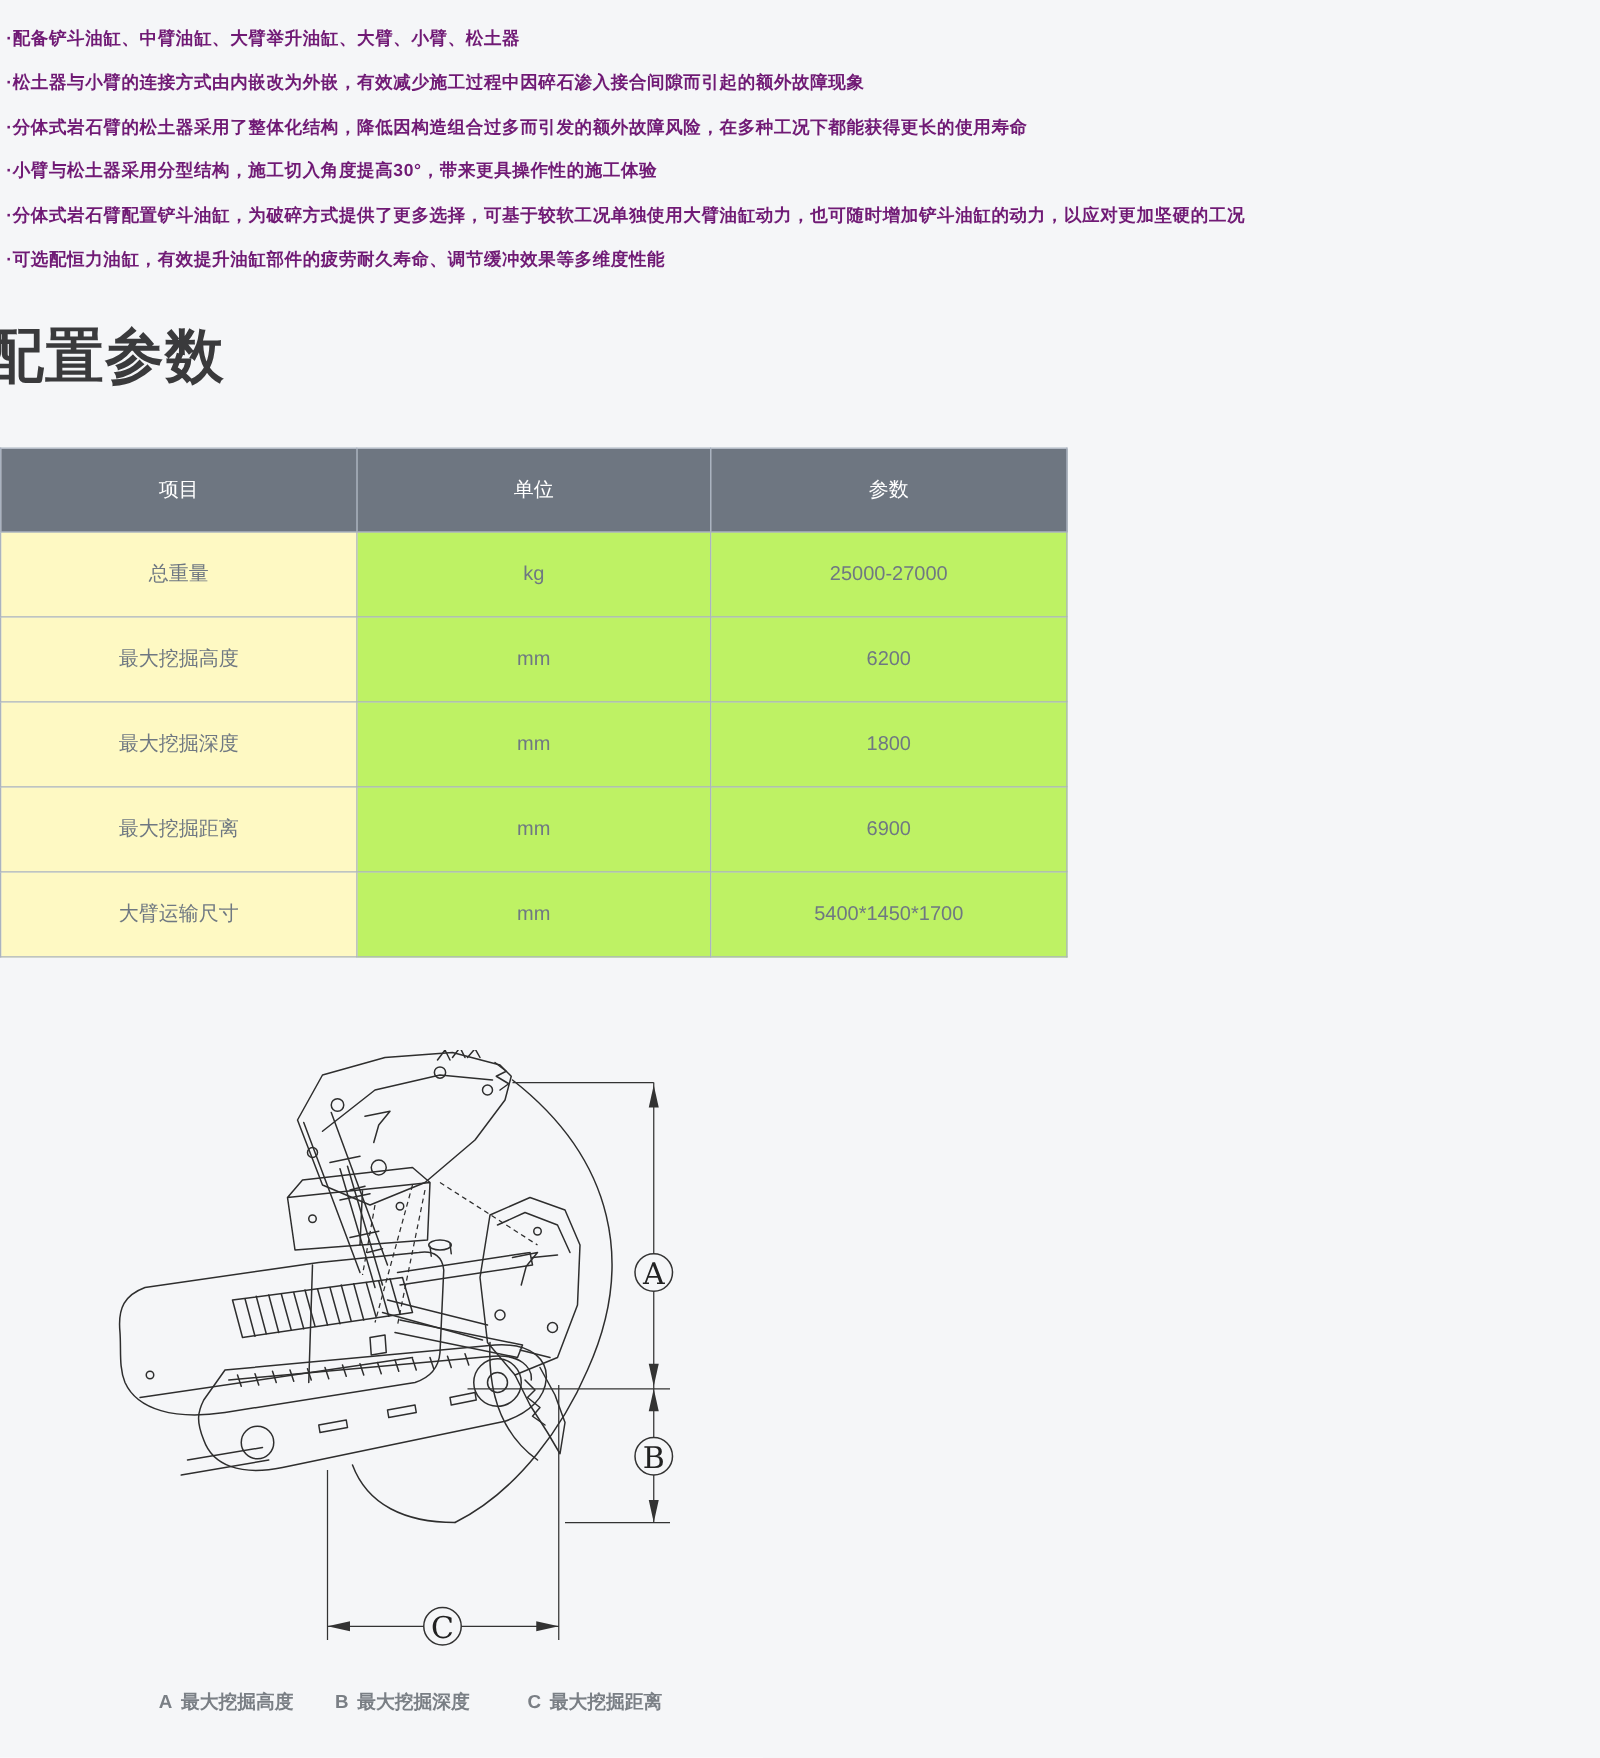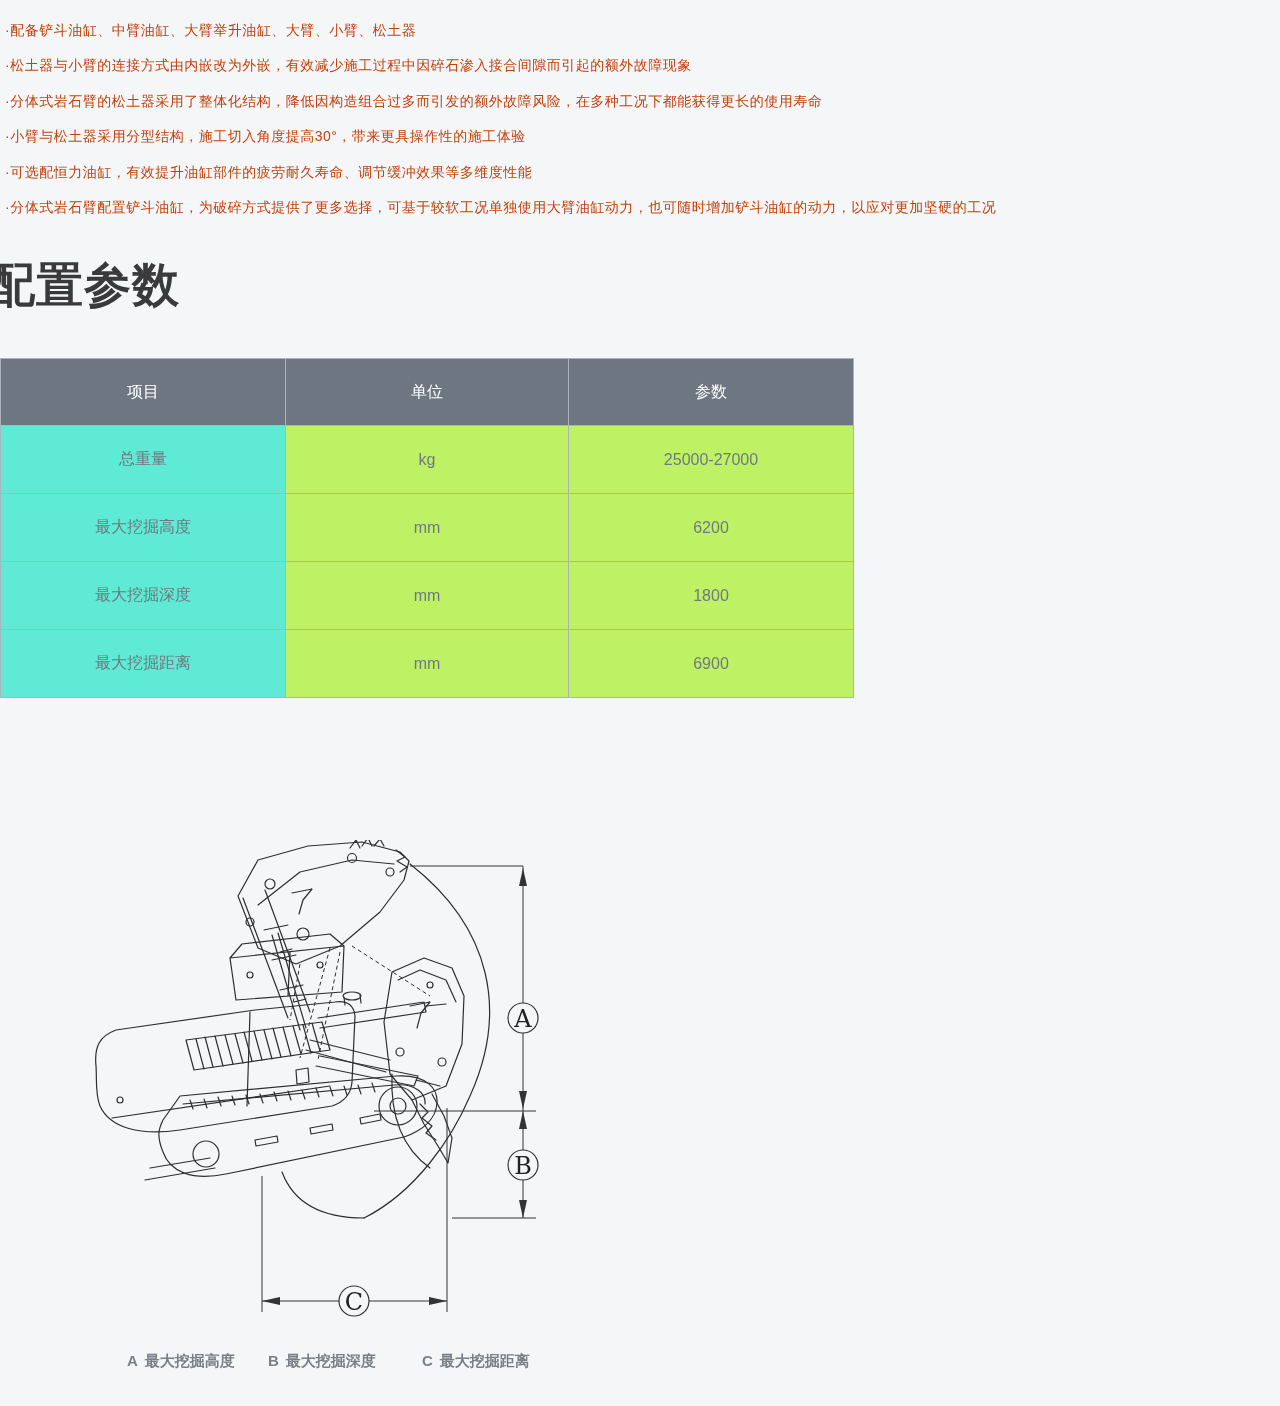--- a/index.html
+++ b/index.html
@@ -1,31 +1,31 @@
 <!DOCTYPE html>
 <html><head>
 <meta charset="utf-8">
 <style>
   html,body{margin:0;padding:0;}
   body{font-family:"Liberation Sans","DejaVu Sans",sans-serif;}
   .page{position:relative;width:1280px;height:1406px;background:#f5f6f8;overflow:hidden;}
 
   
   .bullets{position:absolute;left:5px;top:13px;width:1270px;}
-  .bullet-line{line-height:35.4px;font-size:14px;color:#c2410c;letter-spacing:0.5px;white-space:nowrap;}
+  .bullet-line{line-height:35.4px;font-size:14px;color:#701a75;letter-spacing:0.5px;white-space:nowrap;font-weight:bold;}
 
   
   .section-title{position:absolute;left:-12px;top:254px;font-size:47px;font-weight:bold;color:#3a3a3c;letter-spacing:1px;}
 
   
   .spec-table{position:absolute;left:0;top:358px;width:853px;border-collapse:collapse;table-layout:fixed;}
   .spec-table th,.spec-table td{border:1px solid #aab3c0;text-align:center;vertical-align:middle;font-weight:normal;}
   .spec-table th{background:#6e7681;color:#ffffff;height:64px;font-size:16px;}
   .spec-table td{height:65px;font-size:16px;color:#6f7882;background:#bef264;}
-  .spec-table td.item-col{background:#5eead4;}
+  .spec-table td.item-col{background:#fef9c3;}
   .col-item{width:285px;}
   .col-unit{width:283px;}
   .col-value{width:285px;}
 
   
   .diagram-svg{position:absolute;left:60px;top:840px;width:540px;height:490px;}
   .machine{stroke:#2e2e2e;stroke-width:1.2;fill:none;stroke-linejoin:round;stroke-linecap:round;}
   .machine-dash{stroke:#2e2e2e;stroke-width:1;fill:none;stroke-dasharray:4 3;}
   .dim{stroke:#333333;stroke-width:1;fill:none;}
   .dim-arrow{fill:#333333;stroke:none;}
@@ -40,22 +40,22 @@
 </head>
 <body>
 
 <div class="page">
 
   <div class="bullets">
     <div class="bullet-line">·配备铲斗油缸、中臂油缸、大臂举升油缸、大臂、小臂、松土器</div>
     <div class="bullet-line">·松土器与小臂的连接方式由内嵌改为外嵌，有效减少施工过程中因碎石渗入接合间隙而引起的额外故障现象</div>
     <div class="bullet-line">·分体式岩石臂的松土器采用了整体化结构，降低因构造组合过多而引发的额外故障风险，在多种工况下都能获得更长的使用寿命</div>
     <div class="bullet-line">·小臂与松土器采用分型结构，施工切入角度提高30°，带来更具操作性的施工体验</div>
+    <div class="bullet-line">·分体式岩石臂配置铲斗油缸，为破碎方式提供了更多选择，可基于较软工况单独使用大臂油缸动力，也可随时增加铲斗油缸的动力，以应对更加坚硬的工况</div>
     <div class="bullet-line">·可选配恒力油缸，有效提升油缸部件的疲劳耐久寿命、调节缓冲效果等多维度性能</div>
-    <div class="bullet-line">·分体式岩石臂配置铲斗油缸，为破碎方式提供了更多选择，可基于较软工况单独使用大臂油缸动力，也可随时增加铲斗油缸的动力，以应对更加坚硬的工况</div>
   </div>
 
   <div class="section-title">配置参数</div>
 
   <table class="spec-table">
     <colgroup>
         <col class="col-item">
         <col class="col-unit">
         <col class="col-value">
       </colgroup>
@@ -79,20 +79,25 @@
       </tr>
       <tr>
         <td class="item-col">最大挖掘深度</td>
         <td>mm</td>
         <td>1800</td>
       </tr>
       <tr>
         <td class="item-col">最大挖掘距离</td>
         <td>mm</td>
         <td>6900</td>
+      </tr>
+      <tr>
+        <td class="item-col">大臂运输尺寸</td>
+        <td>mm</td>
+        <td>5400*1450*1700</td>
       </tr>
     </tbody>
   </table>
 
   <svg class="diagram-svg" viewBox="60 840 540 490">
     <g class="machine">
 
       <path d="M163,1120 L180,1096 L396,1076 C428,1074 438,1090 437,1103 C436,1118 424,1130 404,1137 L226,1174 C192,1181 170,1172 163,1152 C157,1137 158,1130 163,1120 Z"></path>
       <path d="M183,1104 L394,1085 C416,1083 426,1094 425,1104"></path>
       <path d="M190,1100 l3,9 M204,1099 l3,9 M218,1097 l3,9 M232,1096 l3,9 M246,1095 l3,9 M260,1094 l3,9 M274,1092 l3,9 M288,1091 l3,9 M302,1090 l3,9 M316,1088 l3,9 M330,1087 l3,9 M344,1086 l3,9 M358,1085 l3,9 M372,1083 l3,9"></path>

